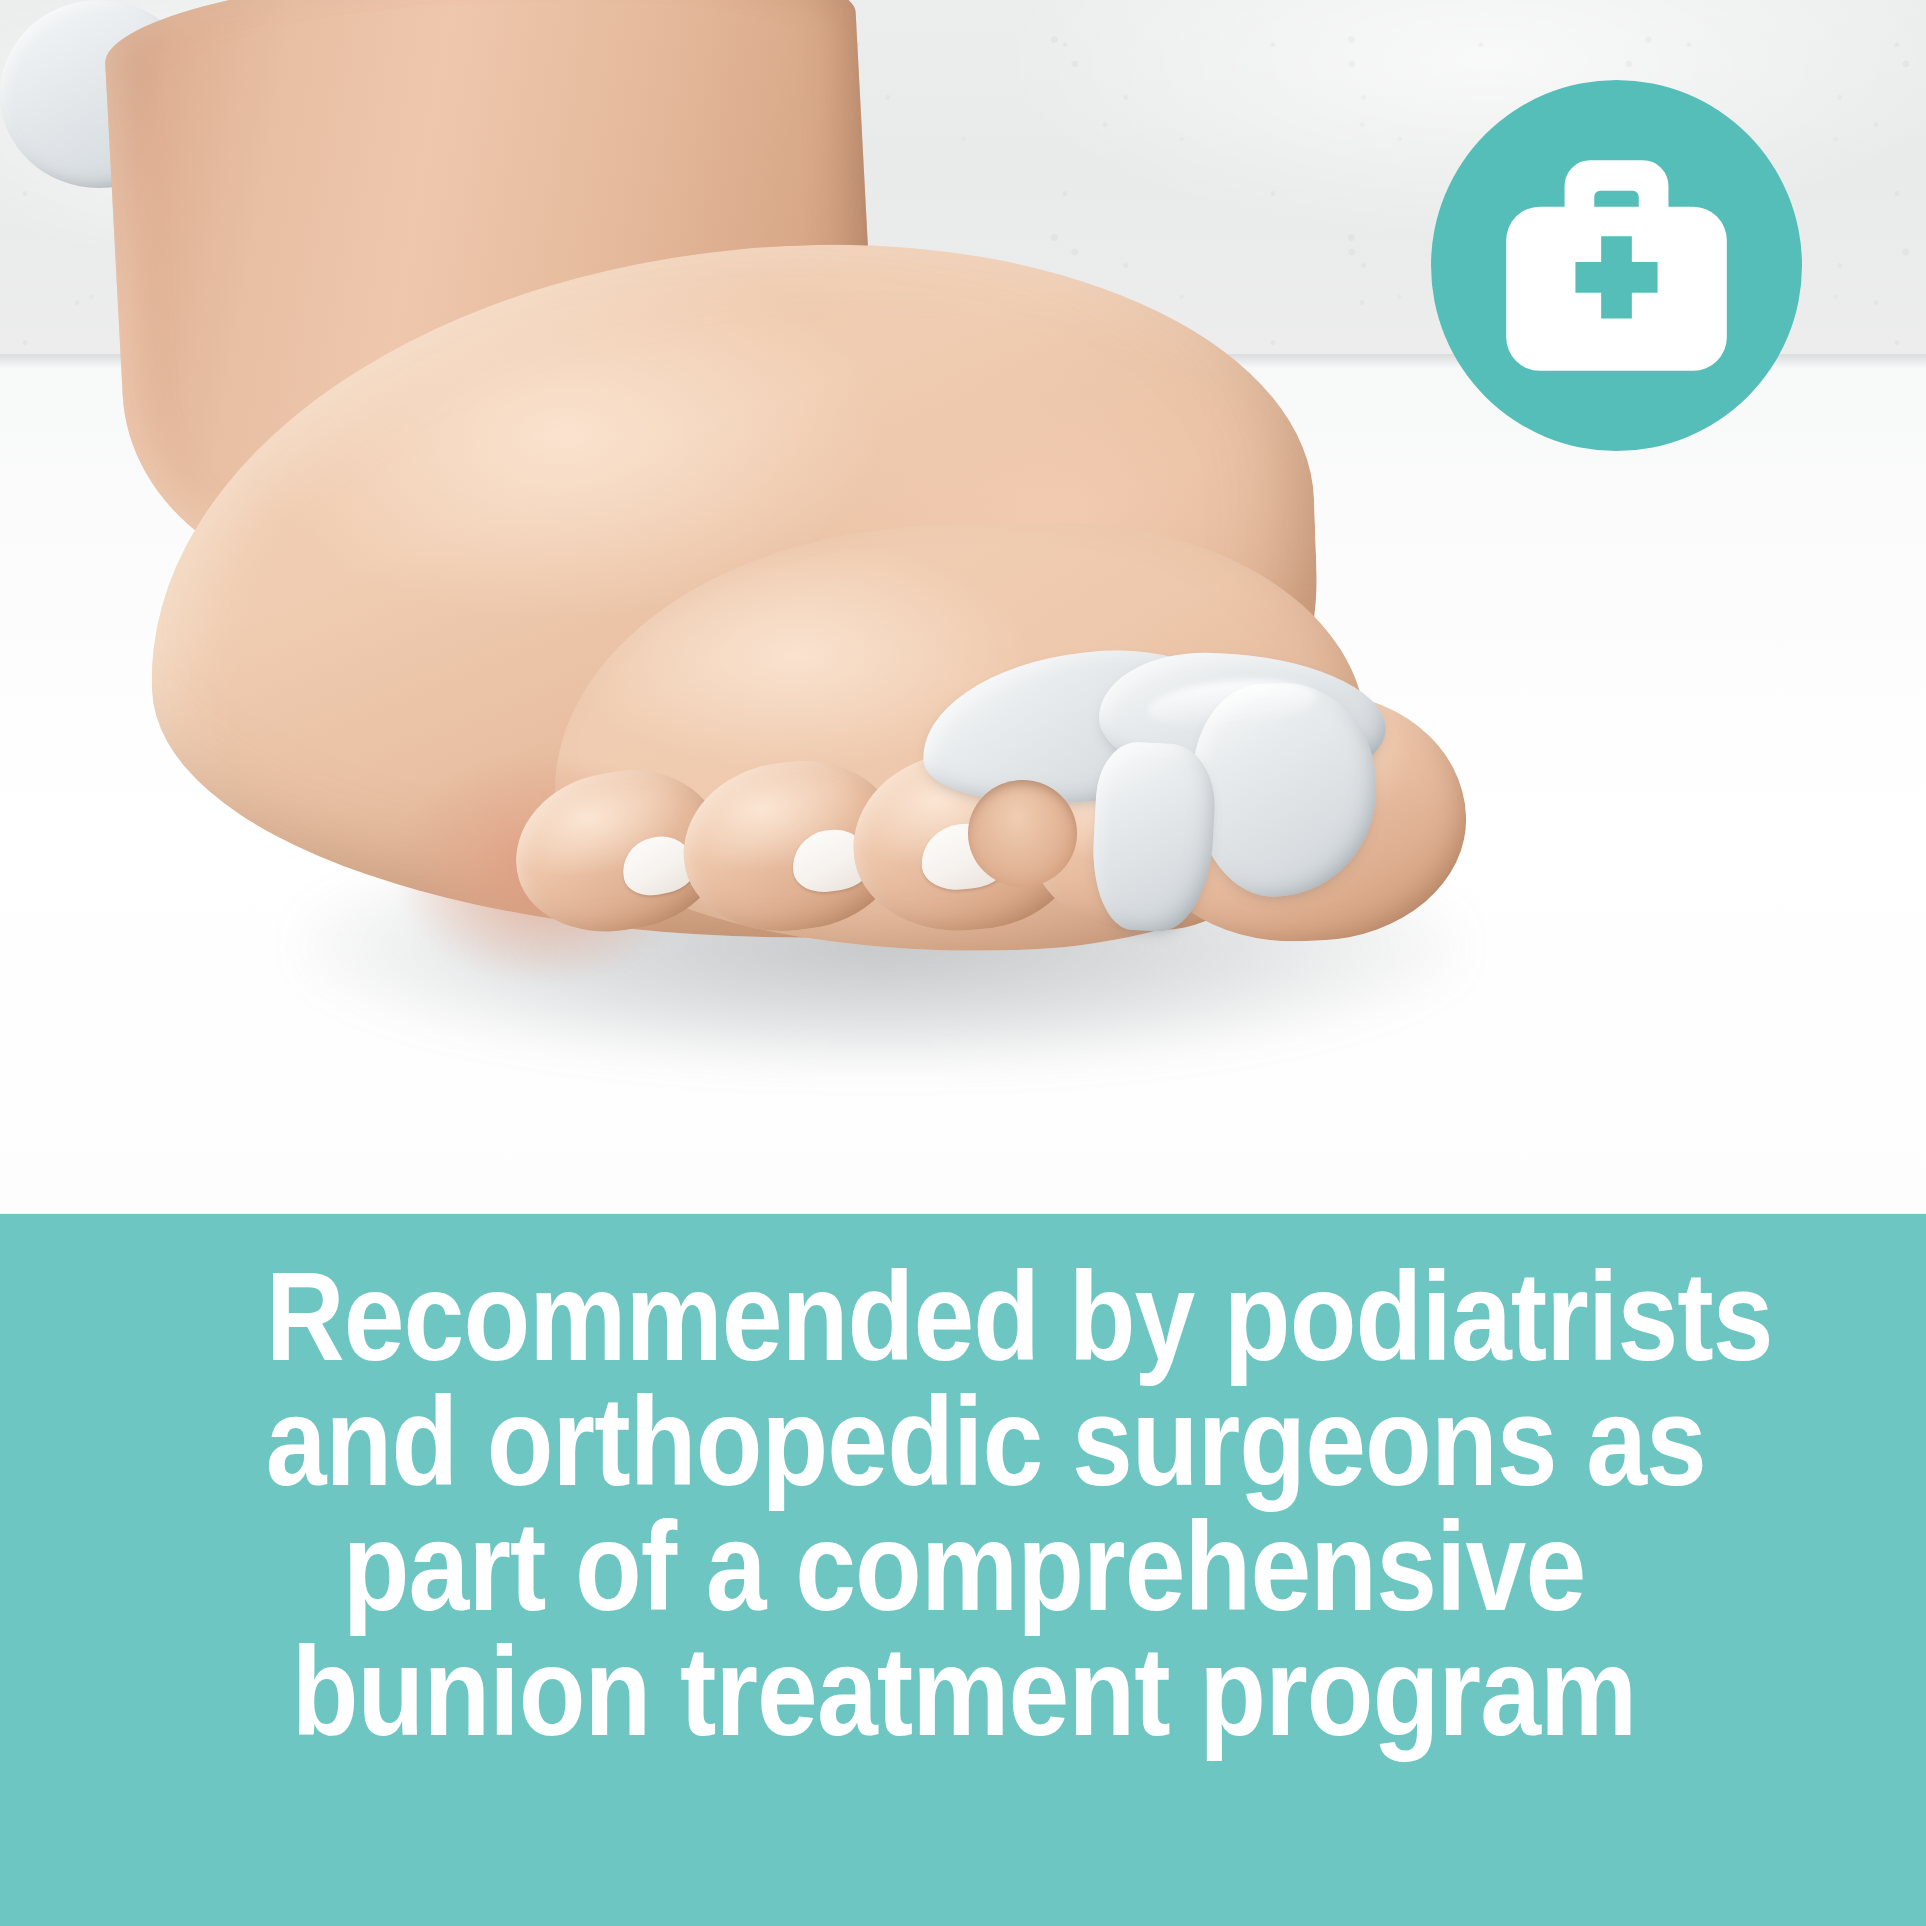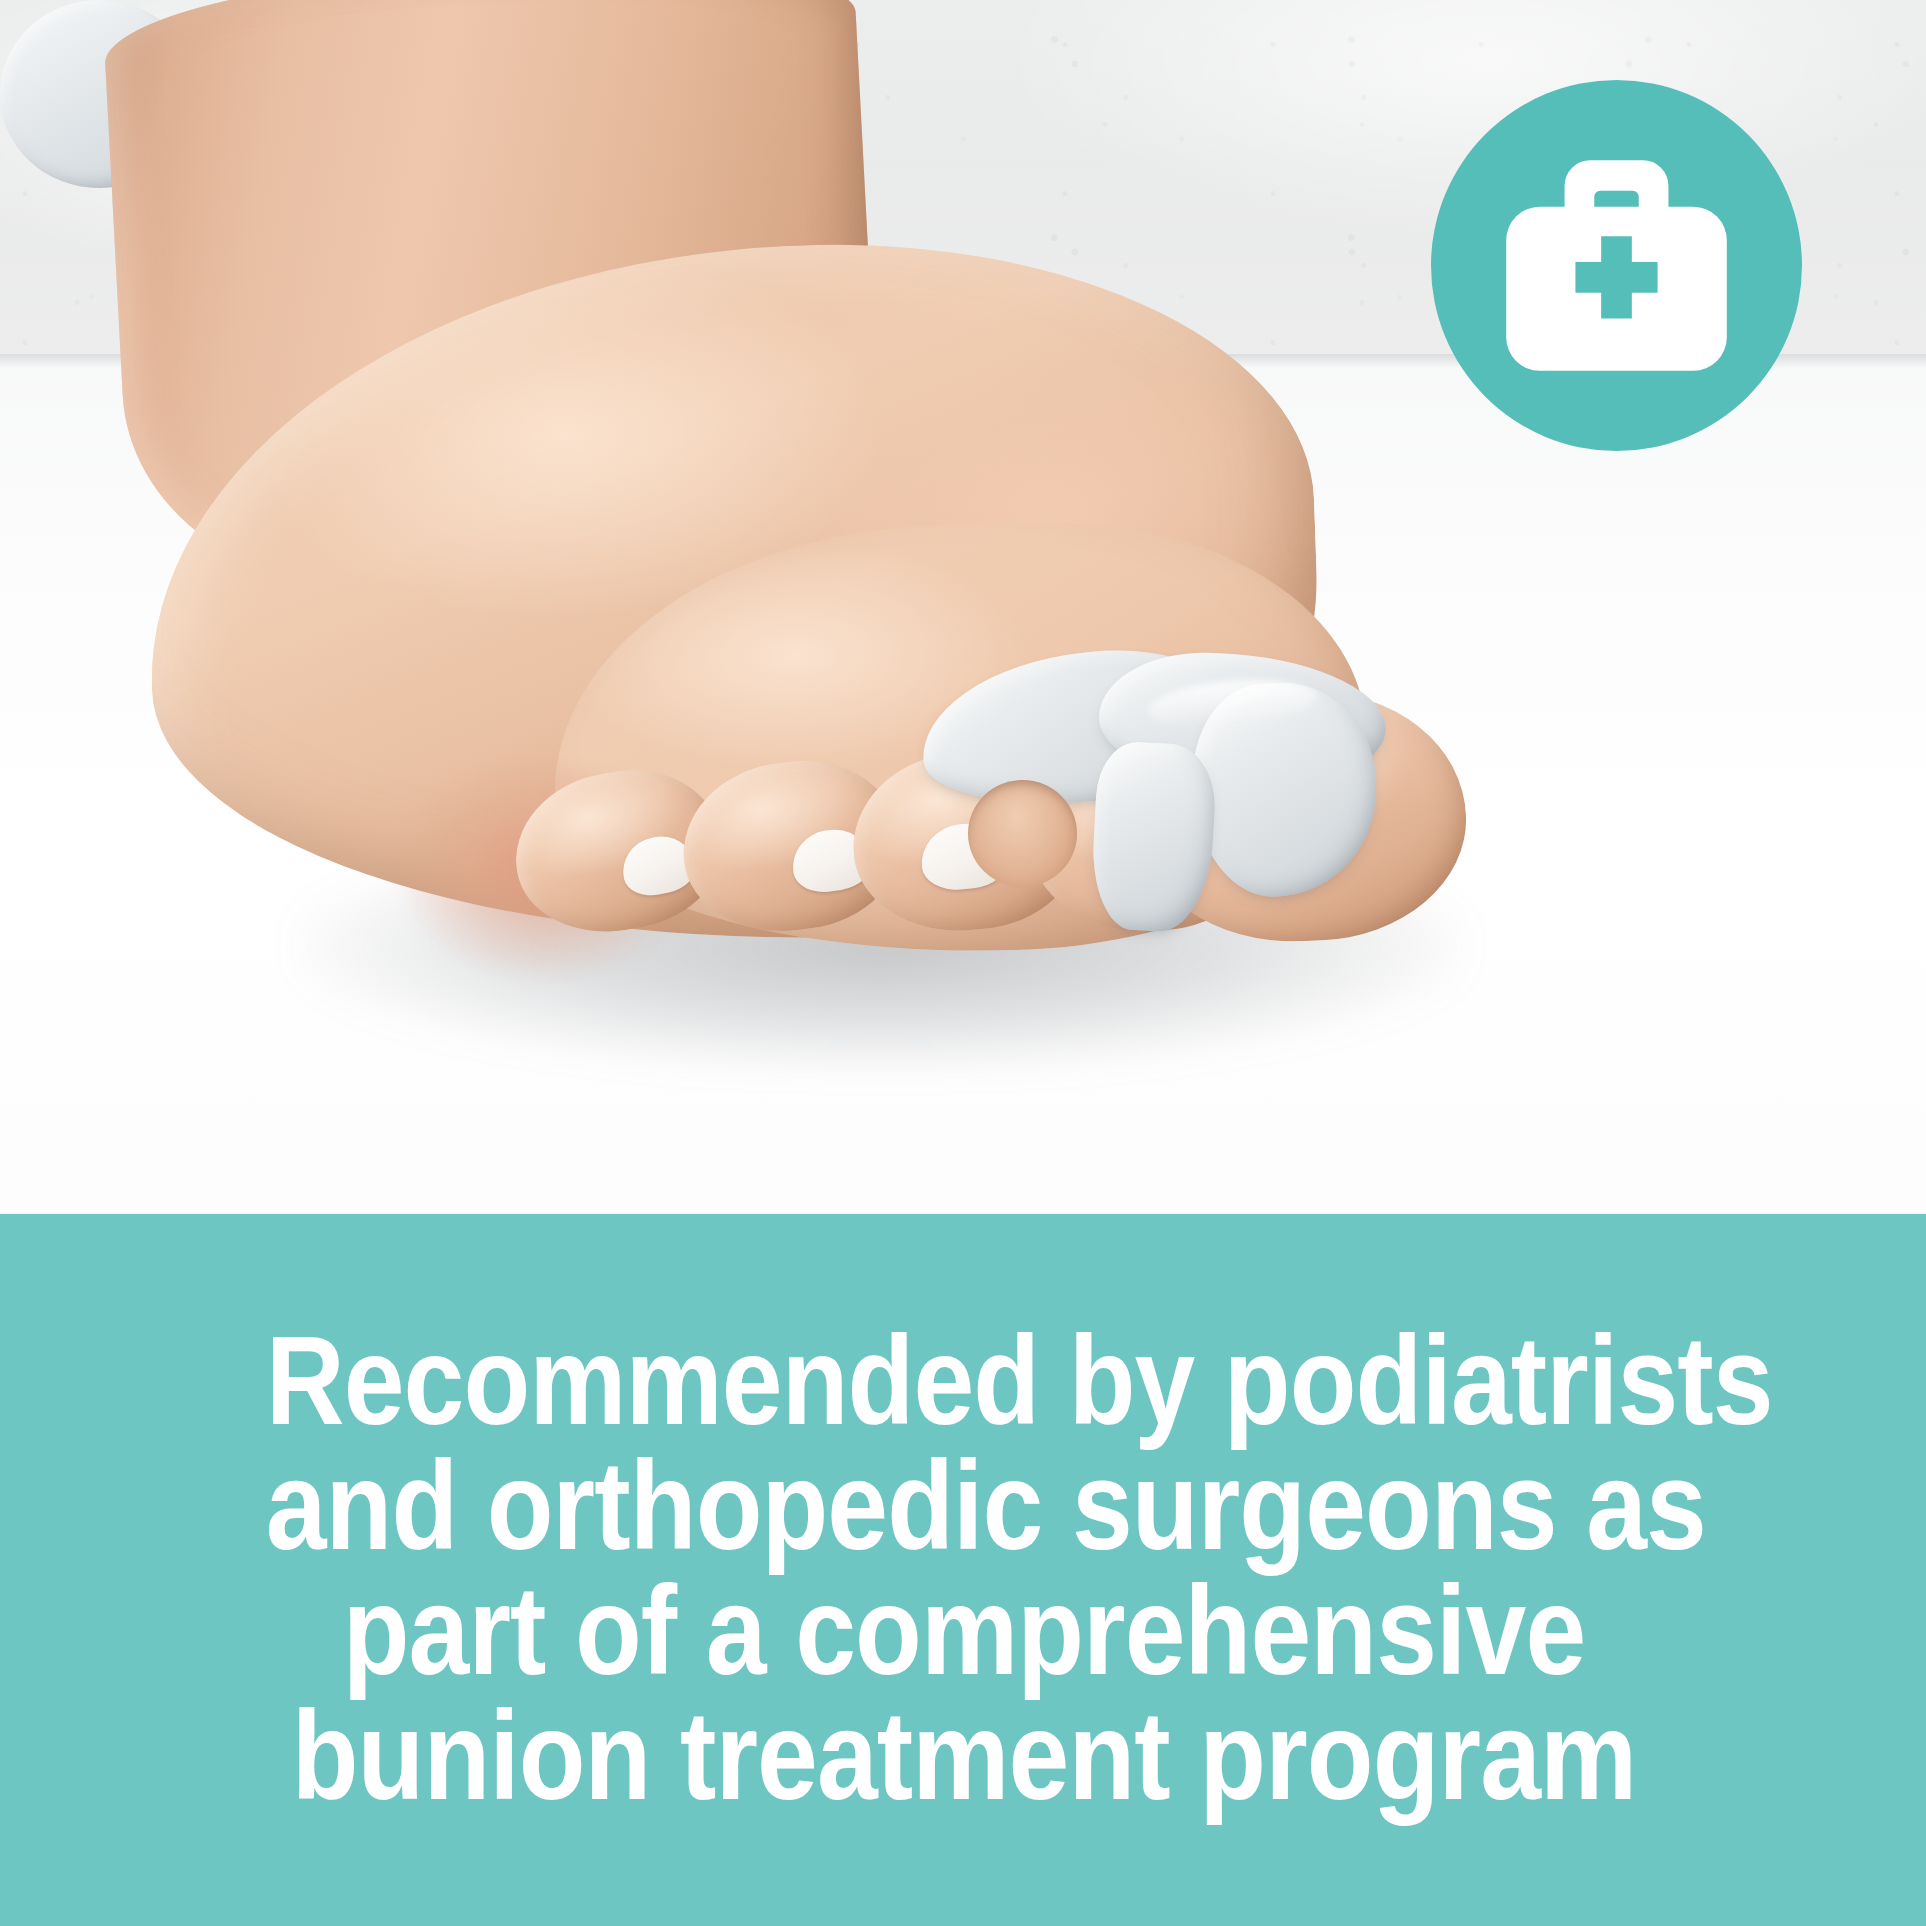--- a/index.html
+++ b/index.html
@@ -255,21 +255,21 @@
   
   .banner {
     position: absolute;
     left: 0; top: 1214px;
     width: 1927px;
     height: 713px;
     display: flex;
     flex-direction: column;
     align-items: center;
     justify-content: flex-start;
-    padding-top: 104px;
+    padding-top: 40px;
     box-sizing: border-box;
   }
   .headline {
     margin: 0;
     color: #ffffff;
     font-family: "Liberation Sans Narrow", "Liberation Sans", sans-serif;
     font-weight: bold;
     font-size: 127px;
     line-height: 125px;
     letter-spacing: -1px;

